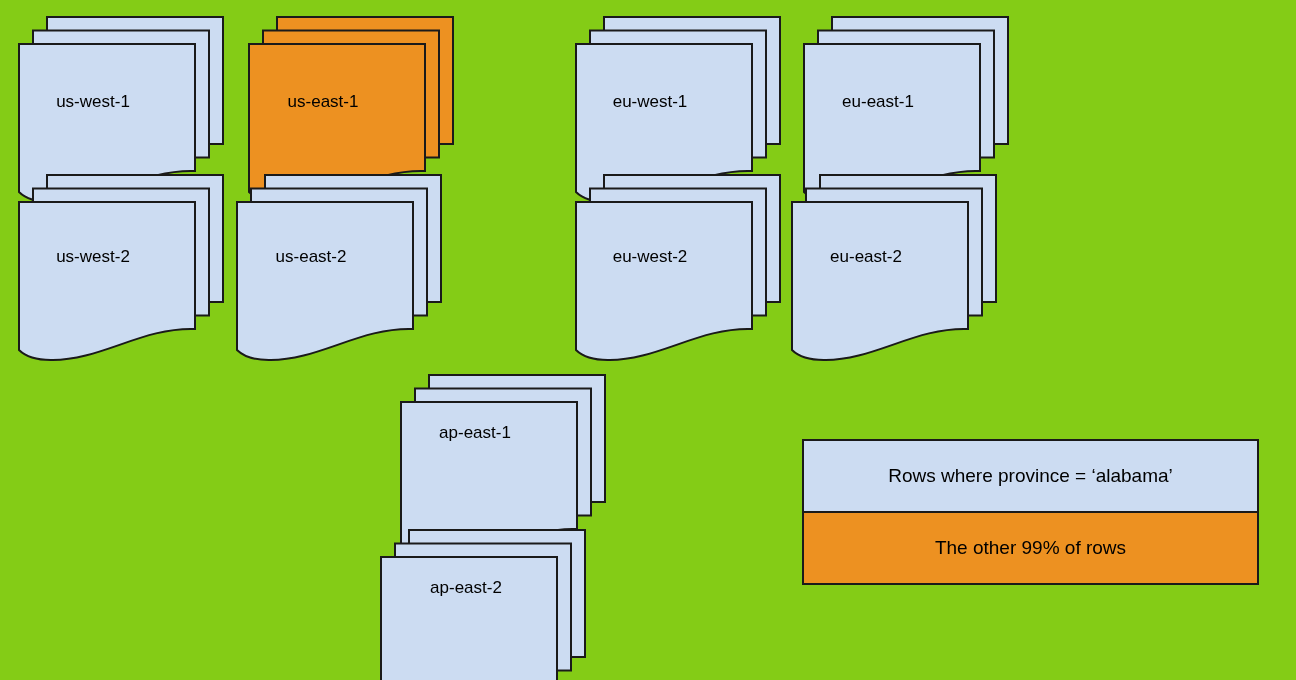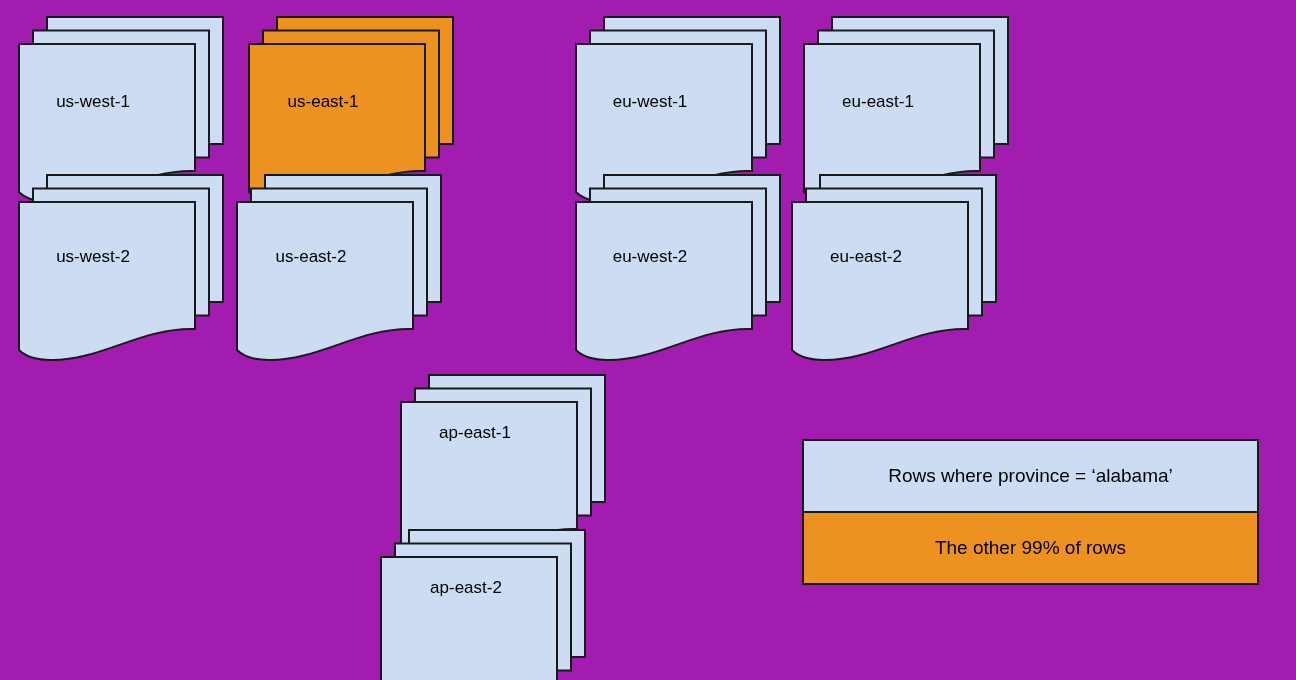--- a/index.html
+++ b/index.html
@@ -11,21 +11,21 @@
   body {
     width: 1296px;
     height: 680px;
     font-family: "Liberation Sans", sans-serif;
     overflow: hidden;
   }
   #canvas {
     position: relative;
     width: 1296px;
     height: 680px;
-    background: #a21caf;
+    background: #84cc16;
   }
   #diagram-svg {
     position: absolute;
     top: 0;
     left: 0;
     width: 1296px;
     height: 680px;
     display: block;
   }
   .doc-label {

